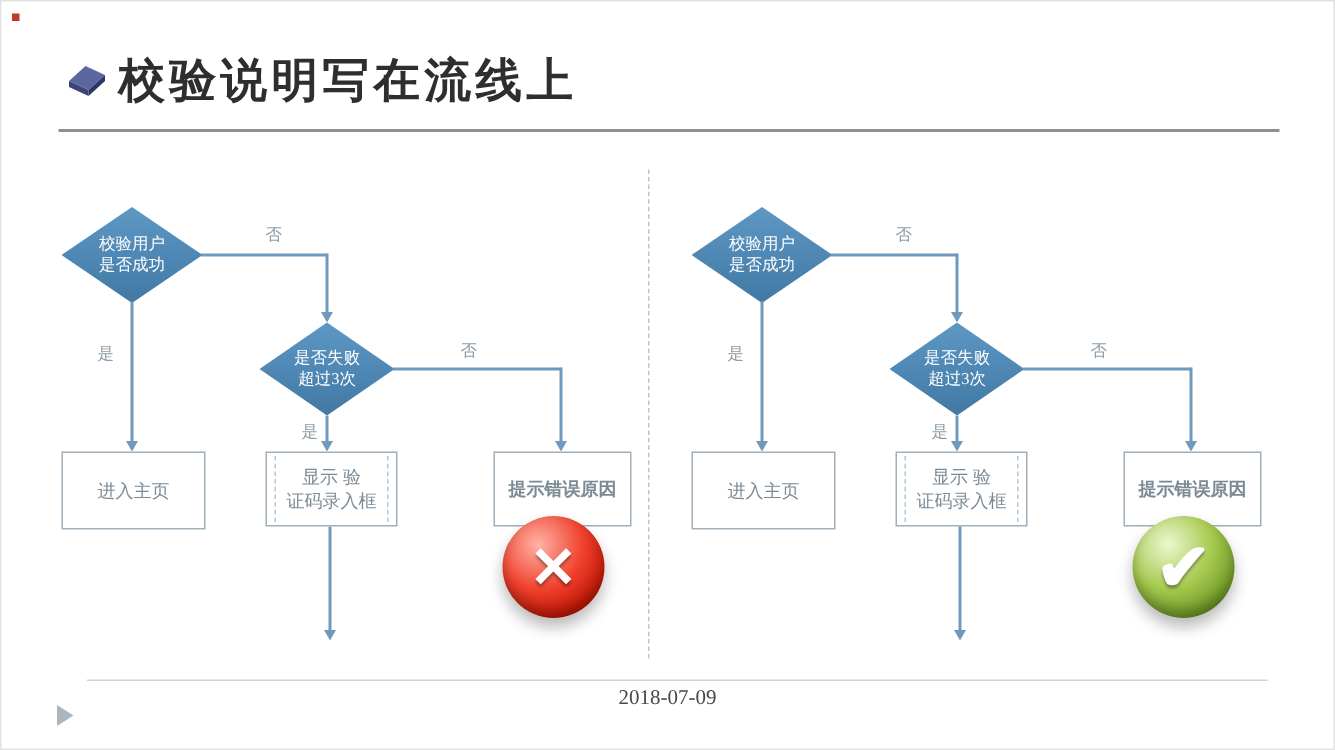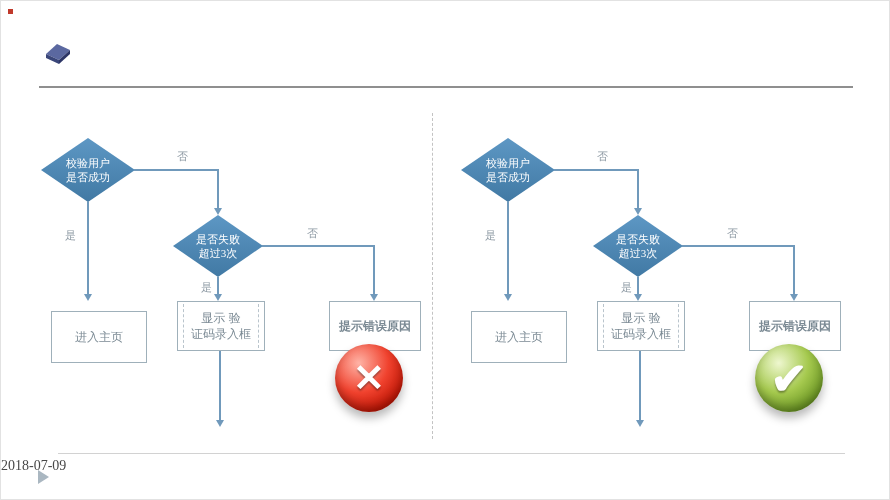--- a/index.html
+++ b/index.html
@@ -12,21 +12,21 @@
   .artifact-dot{position:absolute;left:7px;top:8px;width:5px;height:5px;background:#c0392b;}
   .bullet-icon{position:absolute;left:42px;top:38px;}
   .page-title{
     position:absolute;left:78px;top:32px;font-size:31px;font-weight:bold;
     color:#2e2e2e;letter-spacing:3px;white-space:nowrap;
   }
   .header-rule{position:absolute;left:38px;top:85px;width:814px;height:2px;background:#8f8f8f;}
   
   .footer-rule{position:absolute;left:57px;top:452px;width:787px;height:1px;background:#d2d2d2;}
   .footer-date{
-    position:absolute;left:0;right:0;top:457px;text-align:left;
+    position:absolute;left:0;right:0;top:457px;text-align:center;
     font-family:"Liberation Serif",serif;font-size:14px;color:#474747;
   }
   .play-icon{
     position:absolute;left:37px;top:469px;width:0;height:0;
     border-top:7px solid transparent;border-bottom:7px solid transparent;
     border-left:11px solid #aab7c1;
   }
   
   .divider{position:absolute;left:431px;top:112px;height:326px;border-left:1px dashed #c3c3c3;}
   
@@ -39,21 +39,21 @@
     color:#fff;display:flex;align-items:center;justify-content:center;
     text-align:center;font-size:11px;line-height:1.3;white-space:pre-line;
   }
   .d1{left:2px;top:22px;width:94px;height:64px;}
   .d2{left:134px;top:99px;width:90px;height:62px;font-family:Liberation Serif, serif;}
   .fbox{
     position:absolute;border:1px solid #9fb0ba;background:#fff;color:#7b8a94;
     display:flex;align-items:center;justify-content:center;text-align:center;
     font-size:12px;line-height:1.35;white-space:pre-line;
   }
-  .bx1{left:12px;top:185px;width:94px;height:50px;margin-top:10px;}
+  .bx1{left:2px;top:185px;width:94px;height:50px;}
   .bx2{left:138px;top:185px;width:86px;height:48px;}
   .bx3{left:290px;top:185px;width:90px;height:48px;font-weight:bold;}
   .fbox.pp::before,.fbox.pp::after{content:"";position:absolute;top:2px;bottom:2px;border-left:1px dashed #b9c4cc;}
   .fbox.pp::before{left:5px;}
   .fbox.pp::after{right:5px;}
   .line{position:absolute;background:#7099bb;}
   .h1{left:95px;top:53px;width:84px;height:2px;}
   .v1{left:178px;top:53px;width:2px;height:40px;}
   .v2{left:48px;top:85px;width:2px;height:94px;}
   .v3{left:178px;top:161px;width:2px;height:18px;}
@@ -97,20 +97,21 @@
 
   <div class="artifact-dot"></div>
 
   <span class="bullet-icon">
     <svg width="30" height="28" viewBox="0 0 30 28">
       <polygon points="3,15 14,5 27,11 16,21" fill="#5b68a0"></polygon>
       <polygon points="3,15 16,21 16,25 3,19" fill="#3a4679"></polygon>
       <polygon points="16,21 27,11 27,15 16,25" fill="#2c3566"></polygon>
     </svg>
   </span>
+  <div class="page-title">校验说明写在流线上</div>
   <div class="header-rule"></div>
 
   <div class="divider"></div>
 
   <div class="chart left">
     <div class="diamond d1">校验用户
 是否成功</div>
     <div class="diamond d2">是否失败
 超过3次</div>
 

